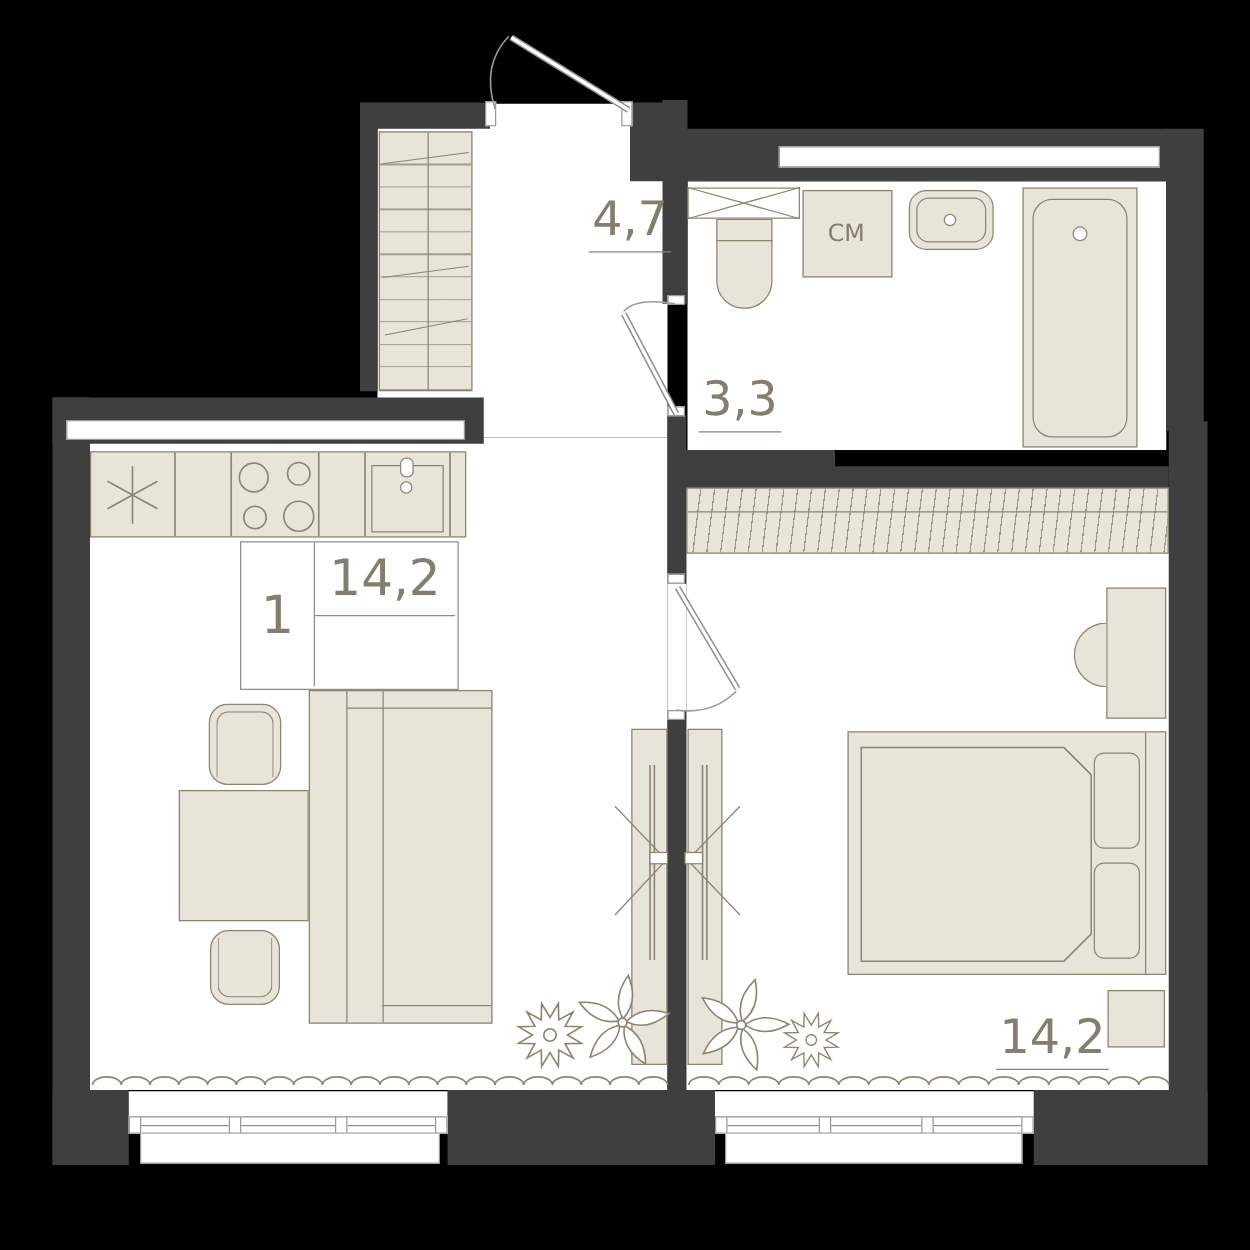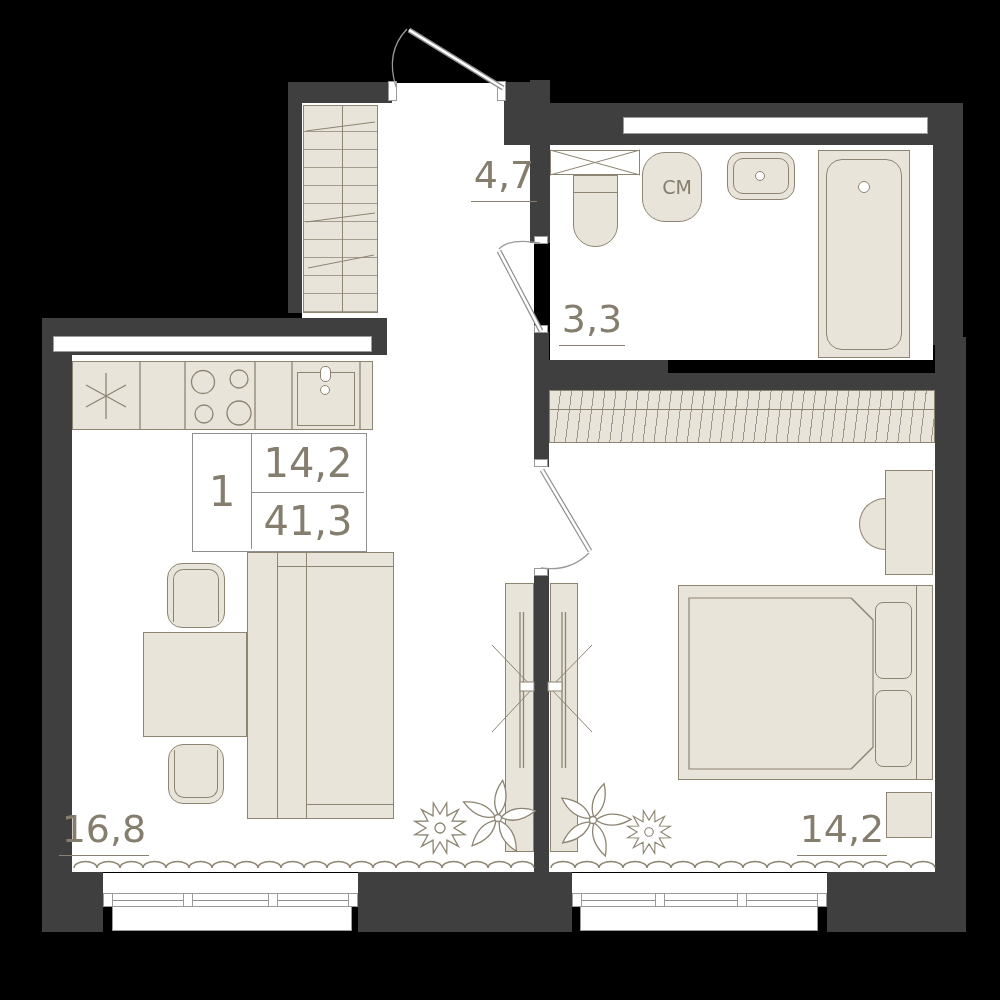--- a/index.html
+++ b/index.html
@@ -73,21 +73,21 @@
   <div class="furn z2" style="left:678px;top:585px;width:255px;height:195px;">
     <div class="vline" style="left:237px;top:0;height:193px;"></div>
   </div>
   <div class="furn z2" style="left:875px;top:602px;width:37px;height:77px;border-radius:8px;"></div>
   <div class="furn z2" style="left:875px;top:690px;width:37px;height:77px;border-radius:8px;"></div>
   <div class="furn z2" style="left:886px;top:792px;width:46px;height:46px;"></div>
 
   <div class="whitebx z2" style="left:550px;top:150px;width:90px;height:25px;"></div>
   <div class="furn z2" style="left:573px;top:175px;width:45px;height:18px;"></div>
   <div class="furn z2" style="left:573px;top:192px;width:45px;height:55px;border-radius:0 0 22px 22px;"></div>
-  <div class="furn z2" style="left:642px;top:152px;width:60px;height:70px;border-radius:23px;">
+  <div class="furn z2" style="left:642px;top:152px;width:72px;height:70px;">
     <div class="label" style="left:0;top:0;width:68px;height:68px;line-height:68px;font-size:19px;">СМ</div>
   </div>
   <div class="furn z2" style="left:727px;top:152px;width:68px;height:48px;border-radius:14px;"></div>
   <div class="outl z2" style="left:733px;top:158px;width:56px;height:36px;border-radius:10px;"></div>
   <div class="whitebx z2" style="left:755px;top:171px;width:10px;height:10px;border-radius:50%;"></div>
   <div class="furn z2" style="left:818px;top:150px;width:92px;height:208px;"></div>
   <div class="outl z2" style="left:826px;top:159px;width:76px;height:191px;border-radius:16px;"></div>
   <div class="whitebx z2" style="left:858px;top:181px;width:12px;height:12px;border-radius:50%;"></div>
 
   <div class="wall z3" style="left:288px;top:83px;width:14px;height:230px;"></div>
@@ -252,21 +252,19 @@
     </g>
 
     <path d="M689,598 H851 L873,620 V747 L851,769 H689 Z" fill="#e9e4da" stroke="#8d8472" stroke-width="1.2"></path>
   </svg>
 
   <div class="info">
     <div class="glin" style="left:58px;top:0;width:1px;height:115px;"></div>
     <div class="glin" style="left:58px;top:58px;width:113px;height:1px;"></div>
     <div class="cell" style="left:0;top:0;width:58px;height:115px;font-size:42px;">1</div>
     <div class="cell" style="left:59px;top:0;width:112px;height:58px;font-size:40px;">14,2</div>
-    <div class="cell" style="left:59px;top:59px;width:112px;height:56px;font-size:40px;">41,3</div>
   </div>
 
   <div class="label area-num z7" style="left:462px;top:140px;width:84px;margin-top:16px;"><span>4,7</span></div>
   <div class="label area-num z7" style="left:552px;top:300px;width:80px;"><span>3,3</span></div>
-  <div class="label area-num z7" style="left:58px;top:810px;width:92px;"><span>16,8</span></div>
   <div class="label area-num z7" style="left:796px;top:810px;width:92px;"><span>14,2</span></div>
 
 </div>
 
 </body></html>

